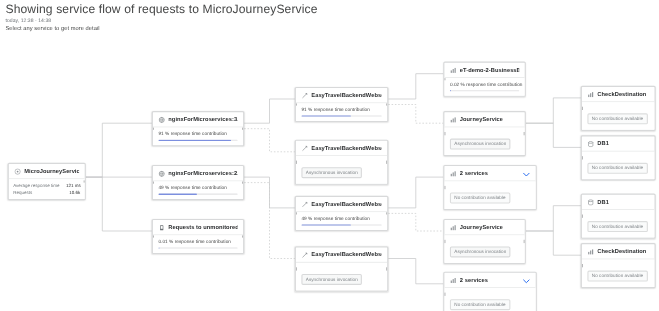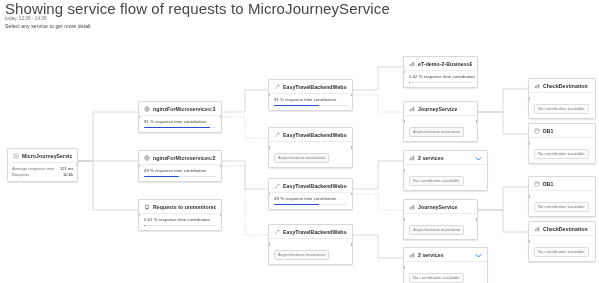--- a/index.html
+++ b/index.html
@@ -12,21 +12,21 @@
   }
   #canvas {
     position: relative;
     width: 599px; height: 283px;
     background: #ffffff;
   }
 
   
   .header { position: absolute; left: 5px; top: 3px; }
   .header-title {
-    font-size: 15px;
+    font-size: 11px;
     color: #454646;
     letter-spacing: 0.1px;
     white-space: nowrap;
     line-height: 12px;
   }
   .header-sub1 {
     font-size: 4.6px;
     color: #6d7276;
     line-height: 7px;
     white-space: nowrap;

